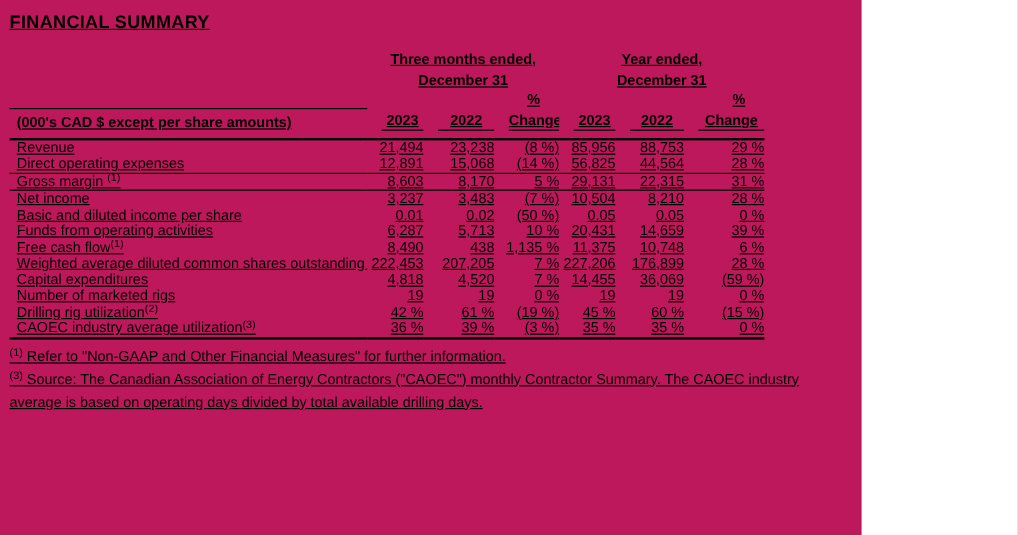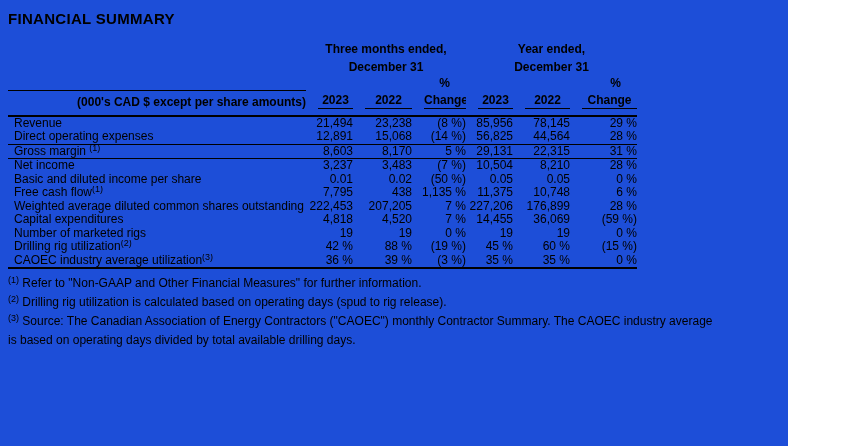--- a/index.html
+++ b/index.html
@@ -3,26 +3,27 @@
 <meta charset="utf-8">
 <style>
   html, body {
     margin: 0;
     padding: 0;
     background: #ffffff;
     font-family: "Liberation Sans", "DejaVu Sans", sans-serif;
     color: #000000;
   }
   .page {
-    width: 788px;
+    width: 718px;
     height: 446px;
     box-sizing: border-box;
     padding: 8px 8px 0 8px;
-    background: #1d4ed8;
+    background: #be185d;
     overflow: hidden;
+    text-decoration: underline;
   }
   h1.title {
     font-size: 15px;
     font-weight: bold;
     letter-spacing: 0.3px;
     margin: 2px 0 0 0;
     line-height: 18px;
   }
   table.fin {
     border-collapse: collapse;
@@ -42,21 +43,21 @@
   tr.grp th { font-weight: bold; text-align: center; line-height: 18px; }
   tr.pct th { font-weight: bold; text-align: right; line-height: 14px; padding-right: 16px; }
   
   tr.colhead th {
     font-weight: bold;
     border-bottom: 2px solid #000;
     padding-bottom: 6px;
     vertical-align: bottom;
   }
   tr.colhead th.lbl {
-    text-align: right;
+    text-align: left;
     border-top: 1px solid #000;
     padding-left: 6px;
     padding-top: 4px;
   }
   tr.colhead th.num .hdr-u {
     display: block;
     text-align: center;
     border-bottom: 1px solid #000;
     margin-left: 12px;
     line-height: 15px;
@@ -146,21 +147,21 @@
           </th>
       </tr>
     </thead>
     <tbody>
         <tr>
           <td class="lbl">Revenue</td>
           <td class="num">21,494</td>
           <td class="num">23,238</td>
           <td class="num">(8 %)</td>
           <td class="num">85,956</td>
-          <td class="num">78,145</td>
+          <td class="num">88,753</td>
           <td class="num">29 %</td>
         </tr>
         <tr>
           <td class="lbl">Direct operating expenses</td>
           <td class="num">12,891</td>
           <td class="num">15,068</td>
           <td class="num">(14 %)</td>
           <td class="num">56,825</td>
           <td class="num">44,564</td>
           <td class="num">28 %</td>
@@ -186,22 +187,31 @@
         <tr>
           <td class="lbl">Basic and diluted income per share</td>
           <td class="num">0.01</td>
           <td class="num">0.02</td>
           <td class="num">(50 %)</td>
           <td class="num">0.05</td>
           <td class="num">0.05</td>
           <td class="num">0 %</td>
         </tr>
         <tr>
+          <td class="lbl">Funds from operating activities</td>
+          <td class="num">6,287</td>
+          <td class="num">5,713</td>
+          <td class="num">10 %</td>
+          <td class="num">20,431</td>
+          <td class="num">14,659</td>
+          <td class="num">39 %</td>
+        </tr>
+        <tr>
           <td class="lbl">Free cash flow<sup class="fn-ref">(1)</sup></td>
-          <td class="num">7,795</td>
+          <td class="num">8,490</td>
           <td class="num">438</td>
           <td class="num">1,135 %</td>
           <td class="num">11,375</td>
           <td class="num">10,748</td>
           <td class="num">6 %</td>
         </tr>
         <tr>
           <td class="lbl">Weighted average diluted common shares outstanding (000's)</td>
           <td class="num">222,453</td>
           <td class="num">207,205</td>
@@ -224,37 +234,36 @@
           <td class="num">19</td>
           <td class="num">19</td>
           <td class="num">0 %</td>
           <td class="num">19</td>
           <td class="num">19</td>
           <td class="num">0 %</td>
         </tr>
         <tr>
           <td class="lbl">Drilling rig utilization<sup class="fn-ref">(2)</sup></td>
           <td class="num">42 %</td>
-          <td class="num">88 %</td>
+          <td class="num">61 %</td>
           <td class="num">(19 %)</td>
           <td class="num">45 %</td>
           <td class="num">60 %</td>
           <td class="num">(15 %)</td>
         </tr>
         <tr class="rule-below-thick">
           <td class="lbl">CAOEC industry average utilization<sup class="fn-ref">(3)</sup></td>
           <td class="num">36 %</td>
           <td class="num">39 %</td>
           <td class="num">(3 %)</td>
           <td class="num">35 %</td>
           <td class="num">35 %</td>
           <td class="num">0 %</td>
         </tr>
       </tbody>
   </table>
 
   <div class="footnotes">
       <div class="footnote"><sup class="fn-mark">(1)</sup> Refer to "Non-GAAP and Other Financial Measures" for further information.</div>
-      <div class="footnote"><sup class="fn-mark">(2)</sup> Drilling rig utilization is calculated based on operating days (spud to rig release).</div>
       <div class="footnote"><sup class="fn-mark">(3)</sup> Source: The Canadian Association of Energy Contractors ("CAOEC") monthly Contractor Summary. The CAOEC industry average is based on operating days divided by total available drilling days.</div>
     </div>
 
 </div>
 
 </body></html>

